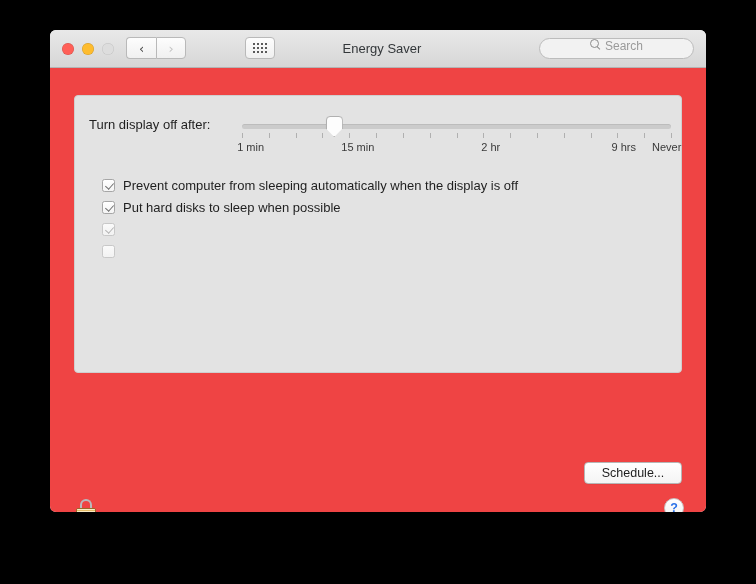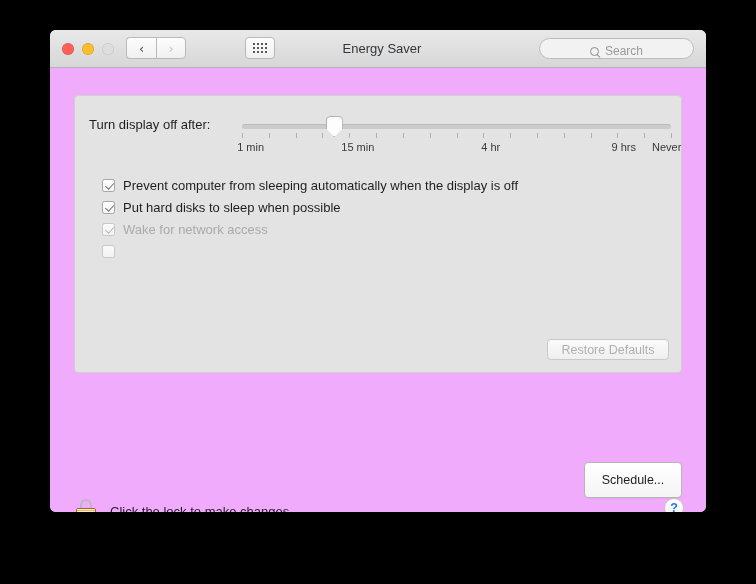--- a/index.html
+++ b/index.html
@@ -104,21 +104,21 @@
   .search-field {
     position: absolute;
     right: 12px;
     top: 8px;
     width: 155px;
     height: 21px;
     background: #f2f2f2;
     border: 1px solid #bcbcbc;
     border-radius: 11px;
     display: flex;
-    align-items: flex-end;
+    align-items: flex-start;
     justify-content: center;
     gap: 4px;
   }
   .search-icon {
     width: 11px; height: 11px;
     position: relative; flex: none;
   }
   .search-icon::before {
     content: "";
     position: absolute; left: 0; top: 0;
@@ -133,21 +133,21 @@
     background: #8b8b8b;
     transform: rotate(45deg);
     transform-origin: left center;
   }
   .search-placeholder { font-size: 12px; color: #9a9a9a; }
 
   
   #body-area {
     position: relative;
     height: 444px;
-    background: #f0abfc;
+    background: #ef4444;
   }
 
   #panel {
     position: absolute;
     left: 24px;
     top: 27px;
     width: 608px;
     height: 278px;
     background: #e3e3e3;
     border: 1px solid #cfcfcf;
@@ -288,21 +288,21 @@
     align-items: center;
     justify-content: center;
   }
 
   
   .schedule-btn {
     position: absolute;
     right: 24px;
     top: 394px;
     width: 98px;
-    height: 36px;
+    height: 22px;
     background: linear-gradient(to bottom, #ffffff, #f4f4f4);
     border: 1px solid #b6b6b6;
     border-radius: 4px;
     font-size: 12.5px;
     color: #1d1d1d;
     display: flex;
     align-items: center;
     justify-content: center;
     box-shadow: 0 0.5px 0.5px rgba(0,0,0,0.07);
   }
@@ -444,54 +444,51 @@
               <i style="left: 75%;"></i>
               <i style="left: 81.25%;"></i>
               <i style="left: 87.5%;"></i>
               <i style="left: 93.75%;"></i>
               <i style="left: 100%;"></i>
             </div>
           <div class="thumb" id="slider-thumb" style="left: 21.5%;"></div>
           <div class="tick-labels" id="slider-tick-labels">
               <span style="left: 2%;">1 min</span>
               <span style="left: 27%;">15 min</span>
-              <span style="left: 58%;">4 hr</span>
+              <span style="left: 58%;">2 hr</span>
               <span style="left: 89%;">9 hrs</span>
               <span style="left: 99%;">Never</span>
             </div>
         </div>
       </div>
 
       <div class="checks" id="checkbox-list">
           <div class="check-row">
             <span class="cb checked"></span>
             <span class="cb-label">Prevent computer from sleeping automatically when the display is off</span>
           </div>
           <div class="check-row">
             <span class="cb checked"></span>
             <span class="cb-label">Put hard disks to sleep when possible</span>
           </div>
           <div class="check-row">
             <span class="cb checked dim"></span>
-            <span class="cb-label dim">Wake for network access</span>
           </div>
           <div class="check-row">
             <span class="cb dim"></span>
           </div>
         </div>
 
 
-      <div class="restore-btn">Restore Defaults</div>
     </div>
 
     <div class="schedule-btn">Schedule...</div>
 
     <div class="lock-row">
       <span class="lock-icon">
         <span class="shackle"></span>
         <span class="lock-body"></span>
       </span>
-      <span class="lock-text">Click the lock to make changes.</span>
     </div>
 
     <div class="help-btn">?</div>
   </div>
 </div>
 
 </body></html>

